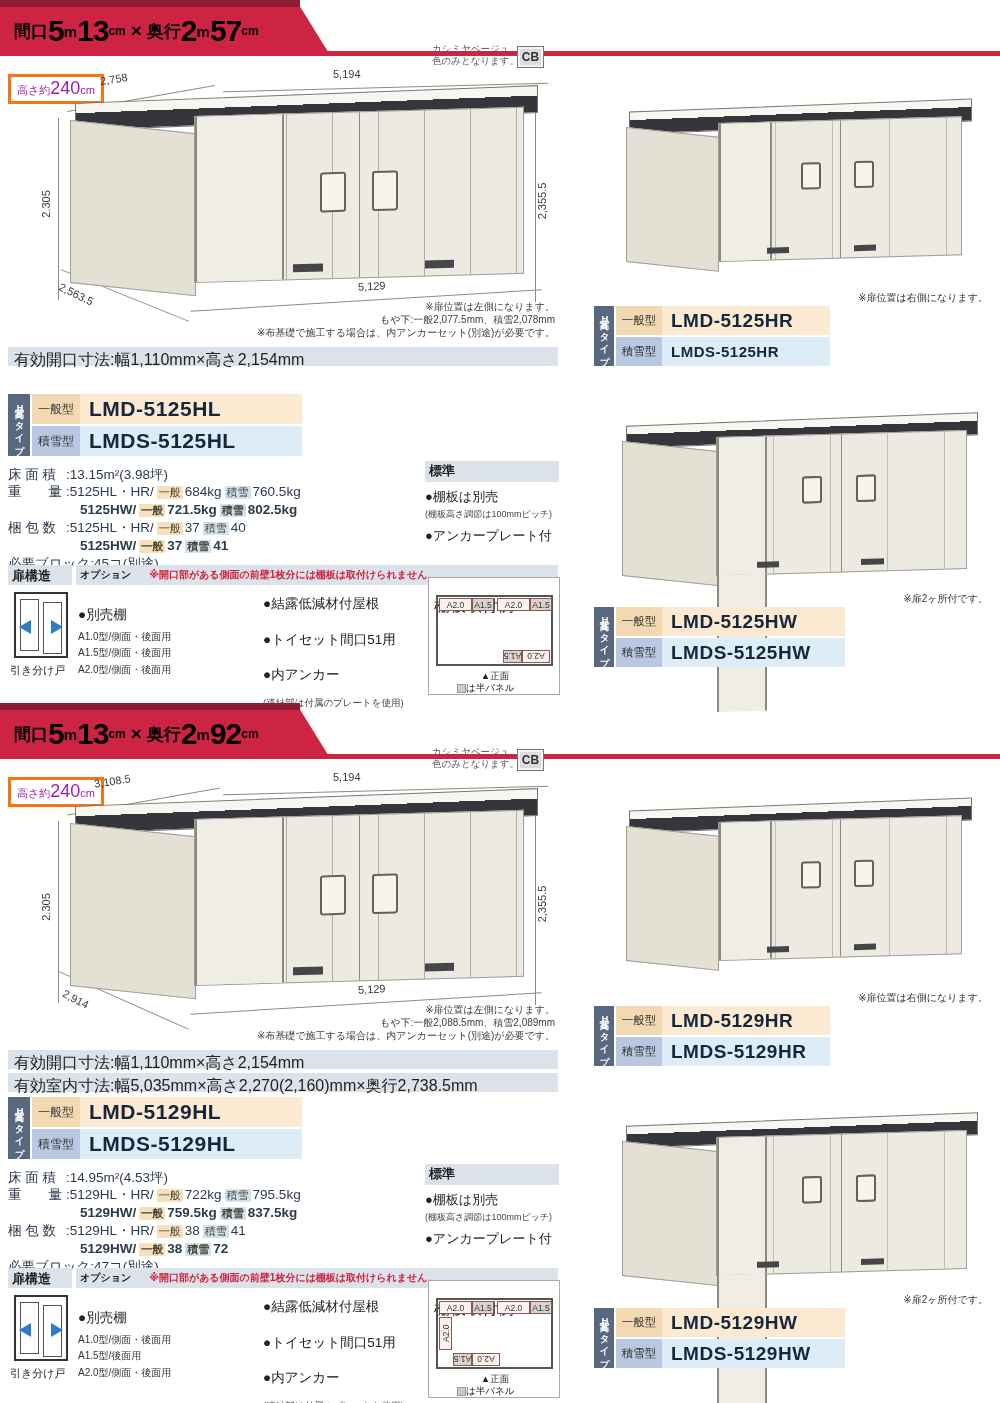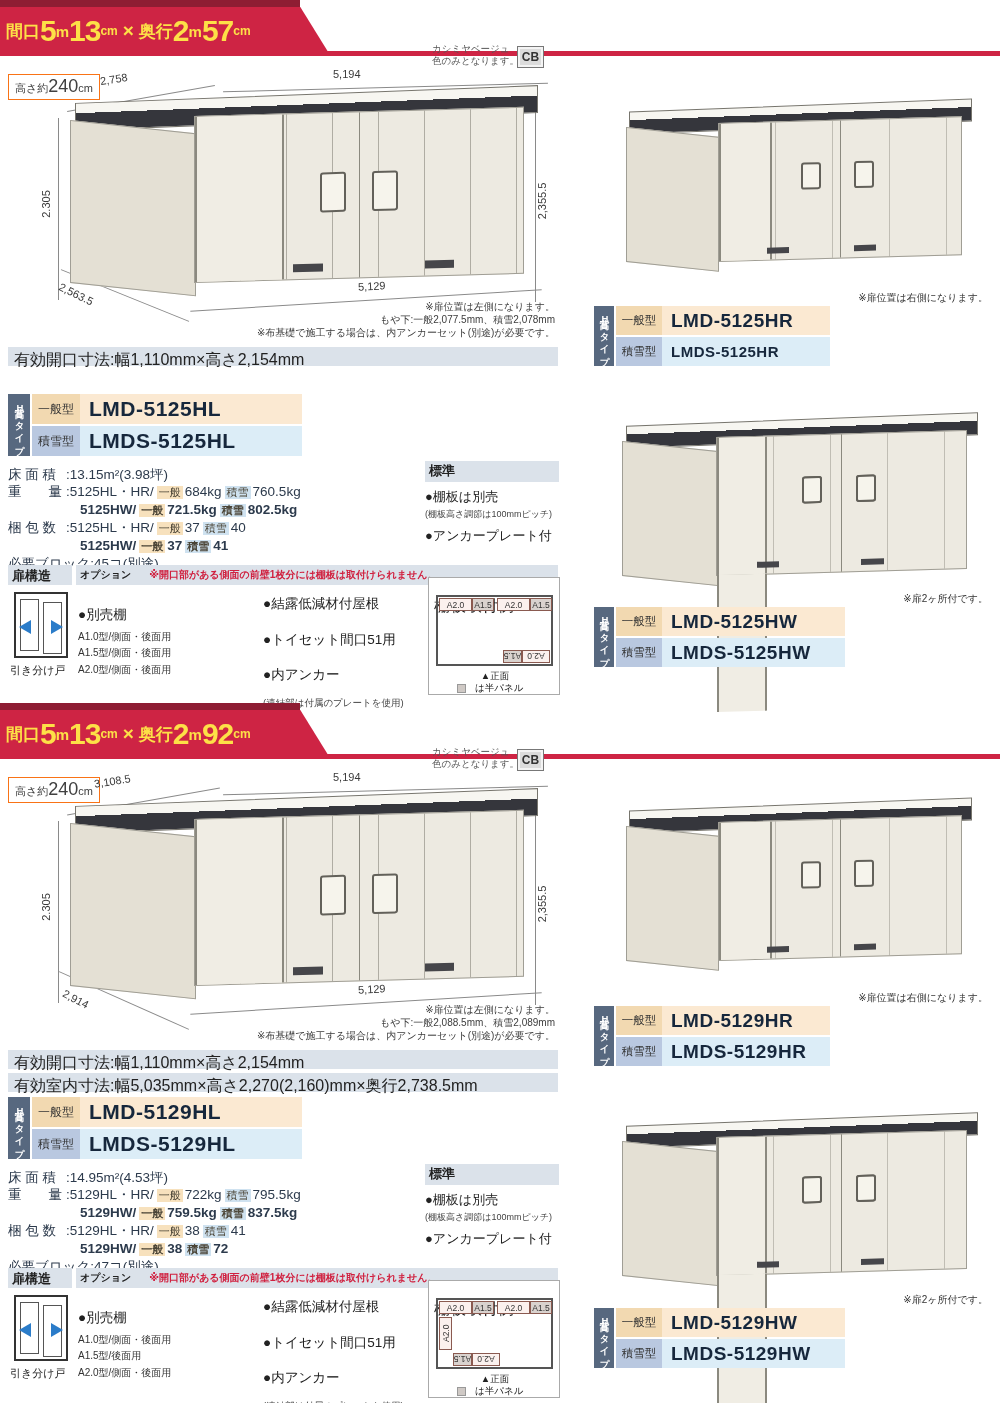--- a/index.html
+++ b/index.html
@@ -8,32 +8,32 @@
     width:1000px; height:1403px; position:relative; overflow:hidden;
     font-family:"Liberation Sans","DejaVu Sans",sans-serif; color:#2c3a4c;
   }
   .sec { position:absolute; left:0; width:1000px; height:700px; }
 
   
   .banner-dark { position:absolute; left:0; top:0; width:300px; height:7px; background:#8e1d33; }
   .banner-body {
     position:absolute; left:0; top:7px; width:330px; height:48px; background:#ce2444;
     clip-path:polygon(0 0, 91% 0, 100% 100%, 0 100%);
-    display:flex; align-items:center; padding-left:6px; color:#fde047; white-space:nowrap;
+    display:flex; align-items:center; padding-left:14px; color:#000000; white-space:nowrap;
   }
   .banner-rule { position:absolute; left:0; top:51px; width:1000px; height:5px; background:#ce2444; }
   .b-kanji { font-size:17px; font-weight:bold; }
   .b-big   { font-size:30px; font-weight:bold; letter-spacing:-1px; }
   .b-unit  { font-size:15px; font-weight:bold; }
   .b-sm    { font-size:12px; font-weight:bold; }
   .b-x     { font-size:19px; font-weight:bold; margin:0 5px; }
 
   
-  .height-box { position:absolute; left:8px; top:74px; border:1px solid #f97316; background:#fff;
-    padding:1px 6px 2px; white-space:nowrap; color:#404040; }
+  .height-box { position:absolute; left:8px; top:74px; border:3px solid #f97316; background:#fff;
+    padding:1px 6px 2px; white-space:nowrap; color:#a21caf; }
   .h-pre { font-size:11px; } .h-val { font-size:18px; } .h-unit { font-size:11px; }
   .color-note { position:absolute; left:432px; top:43px; font-size:9.5px; line-height:11.5px; color:#555; }
   .cb-badge { position:absolute; left:517px; top:46px; width:27px; height:22px; border:1px solid #777;
     background:#dcdcdc; box-shadow:inset 0 0 0 2px #f4f4f4; display:flex; align-items:center; justify-content:center;
     font-size:12px; font-weight:bold; color:#333; }
 
   
   .draw { position:absolute; left:28px; top:60px; width:530px; height:252px; }
   .dline { position:absolute; height:1px; background:#8a8a8a; }
   .dlinev { position:absolute; width:1px; background:#8a8a8a; }
@@ -116,21 +116,21 @@
   .cellrow { position:absolute; display:flex; gap:0; }
   .cell { border:1px solid #8a5a50; font-size:8.5px; color:#333; display:flex; align-items:center; justify-content:center; height:13px; }
   .cell-a20 { width:33px; background:#fbf1ee; } .cell-a15 { width:22px; background:#d9d2ce; }
   .cellrow-top { left:1px; top:1px; } .cellrow-top .gap { width:3px; }
   .cellrow-bot { transform:rotate(180deg); }
   .cellrow-bot .cell-a20 { width:28px; } .cellrow-bot .cell-a15 { width:19px; }
   .cell-side { position:absolute; left:1px; top:17px; width:13px; height:33px; border:1px solid #8a5a50;
     background:#fbf1ee; font-size:8.5px; color:#333; display:flex; align-items:center; justify-content:center;
     writing-mode:vertical-rl; transform:rotate(180deg); }
   .shelf-front { position:absolute; left:0; top:92px; width:132px; text-align:center; font-size:9.5px; color:#222; }
-  .shelf-half { position:absolute; left:28px; top:104px; font-size:9.5px; color:#222; display:flex; align-items:center; gap:9px; }
+  .shelf-half { position:absolute; left:28px; top:104px; font-size:9.5px; color:#222; display:flex; align-items:center; gap:0; }
   .half-swatch { width:9px; height:9px; background:#cfc9c5; border:1px solid #999; display:inline-block; }
 
   
   .rnote { position:absolute; width:350px; text-align:right; font-size:10px; color:#333; }
   .photo { position:absolute; left:608px; width:382px; }
 </style>
 </head>
 <body>
 
 <div class="sec" style="top:0">

